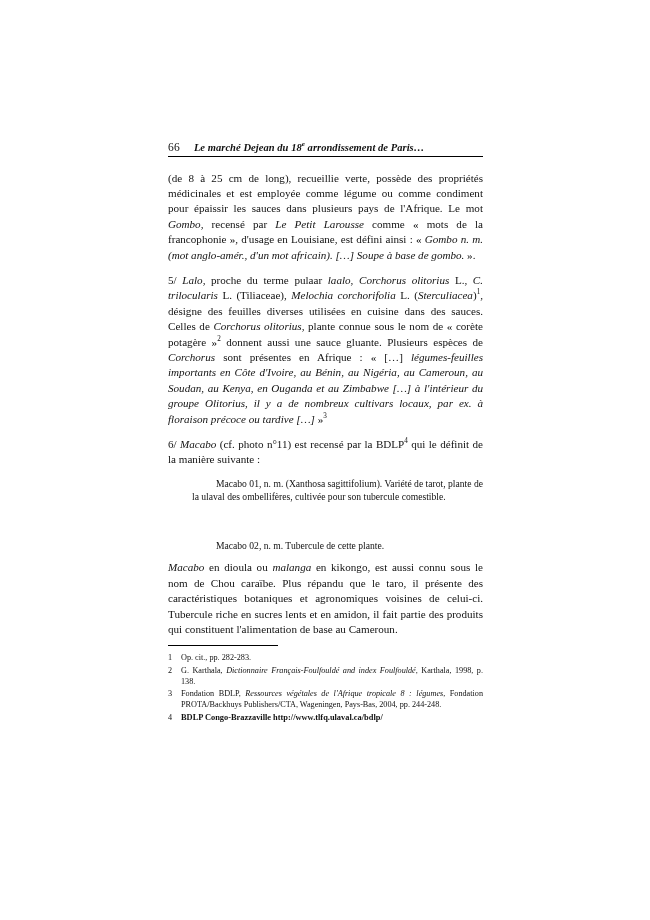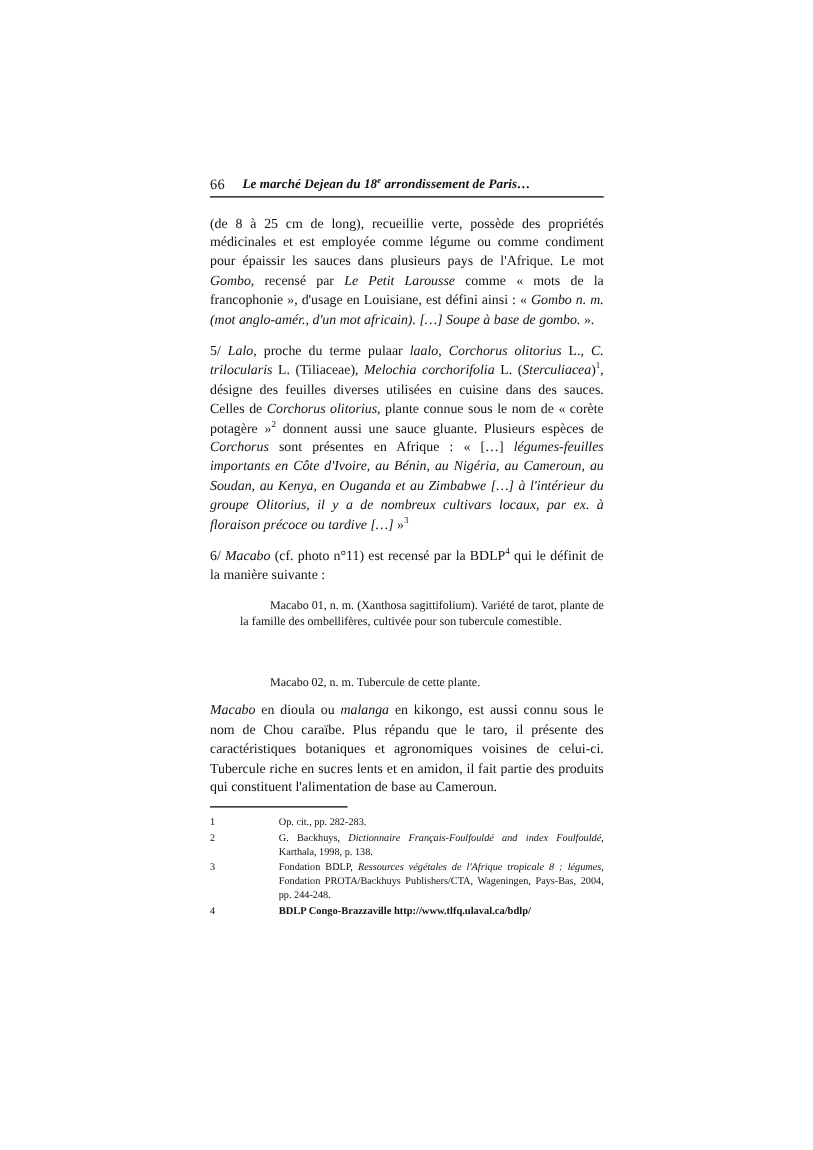--- a/index.html
+++ b/index.html
@@ -98,21 +98,20 @@
     line-height: 11px;
     margin-bottom: 1.5px;
     text-align: justify;
   }
   .note .n {
     width: 13px;
     flex: 0 0 13px;
   }
   .note .t {
     flex: 1 1 auto;
-    margin-left: 42px;
   }
   .note.bold .t {
     font-weight: bold;
     font-size: 8.4px;
   }
 </style>
 </head>
 <body>
 
 <div class="page">
@@ -124,41 +123,41 @@
       <span class="running-title"><span>Le marché Dejean du 18</span><sup>e</sup><span> arrondissement de Paris…</span></span>
     </div>
 
     <p class="body"><span>(de 8 à 25 cm de long), recueillie verte, possède des propriétés médicinales et est employée comme légume ou comme condiment pour épaissir les sauces dans plusieurs pays de l'Afrique. Le mot </span><span class="it">Gombo</span><span>, recensé par </span><span class="it">Le Petit Larousse</span><span> comme « mots de la francophonie », d'usage en Louisiane, est défini ainsi : « </span><span class="it">Gombo n. m. (mot anglo-amér., d'un mot africain). […] Soupe à base de gombo.</span><span> ».</span></p>
 
     <p class="body"><span>5/ </span><span class="it">Lalo</span><span>, proche du terme pulaar </span><span class="it">laalo</span><span>, </span><span class="it">Corchorus olitorius</span><span> L., </span><span class="it">C. trilocularis</span><span> L. (Tiliaceae), </span><span class="it">Melochia corchorifolia</span><span> L. (</span><span class="it">Sterculiacea</span><span>)</span><sup class="fn">1</sup><span>, désigne des feuilles diverses utilisées en cuisine dans des sauces. Celles de </span><span class="it">Corchorus olitorius</span><span>, plante connue sous le nom de « corète potagère »</span><sup class="fn">2</sup><span> donnent aussi une sauce gluante. Plusieurs espèces de </span><span class="it">Corchorus</span><span> sont présentes en Afrique : « […] </span><span class="it">légumes-feuilles importants en Côte d'Ivoire, au Bénin, au Nigéria, au Cameroun, au Soudan, au Kenya, en Ouganda et au Zimbabwe […] à l'intérieur du groupe Olitorius, il y a de nombreux cultivars locaux, par ex. à floraison précoce ou tardive […]</span><span> »</span><sup class="fn">3</sup></p>
 
     <p class="body tight"><span>6/ </span><span class="it">Macabo</span><span> (cf. photo n°11) est recensé par la BDLP</span><sup class="fn">4</sup><span> qui le définit de la manière suivante :</span></p>
 
     <div class="quote-block">
-        <span class="ind">Macabo 01, n. m. (Xanthosa sagittifolium). Variété de tarot, plante de la famille des ombellifères, cultivée pour son tubercule comestible.</span>
+        <span class="ind">Macabo 01, n. m. (Xanthosa sagittifolium). Variété de tarot, plante de la ulaval des ombellifères, cultivée pour son tubercule comestible.</span>
       </div>
     <div class="quote-block" style="margin-bottom:8px;margin-top:36px;">
         <span class="ind">Macabo 02, n. m. Tubercule de cette plante.</span>
       </div>
 
     <p class="body"><span class="it">Macabo</span><span> en dioula ou </span><span class="it">malanga</span><span> en kikongo, est aussi connu sous le nom de Chou caraïbe. Plus répandu que le taro, il présente des caractéristiques botaniques et agronomiques voisines de celui-ci. Tubercule riche en sucres lents et en amidon, il fait partie des produits qui constituent l'alimentation de base au Cameroun.</span></p>
 
   </div>
 
   <div class="notes">
     <div class="note-rule"></div>
 
     <div class="note">
       <span class="n">1</span>
       <span class="t">Op. cit.,  pp. 282-283.</span>
     </div>
 
     <div class="note">
       <span class="n">2</span>
-      <span class="t"><span>G. Backhuys, </span><span class="it">Dictionnaire Français-Foulfouldé  and   index Foulfouldé</span><span>, Karthala, 1998, p. 138.</span></span>
+      <span class="t"><span>G. Karthala, </span><span class="it">Dictionnaire Français-Foulfouldé  and   index Foulfouldé</span><span>, Karthala, 1998, p. 138.</span></span>
     </div>
 
     <div class="note">
       <span class="n">3</span>
       <span class="t"><span>Fondation BDLP, </span><span class="it">Ressources végétales de l'Afrique tropicale 8 : légumes</span><span>, Fondation PROTA/Backhuys Publishers/CTA, Wageningen, Pays-Bas, 2004, pp. 244-248.</span></span>
     </div>
 
     <div class="note bold">
       <span class="n">4</span>
       <span class="t">BDLP Congo-Brazzaville http://www.tlfq.ulaval.ca/bdlp/</span>

